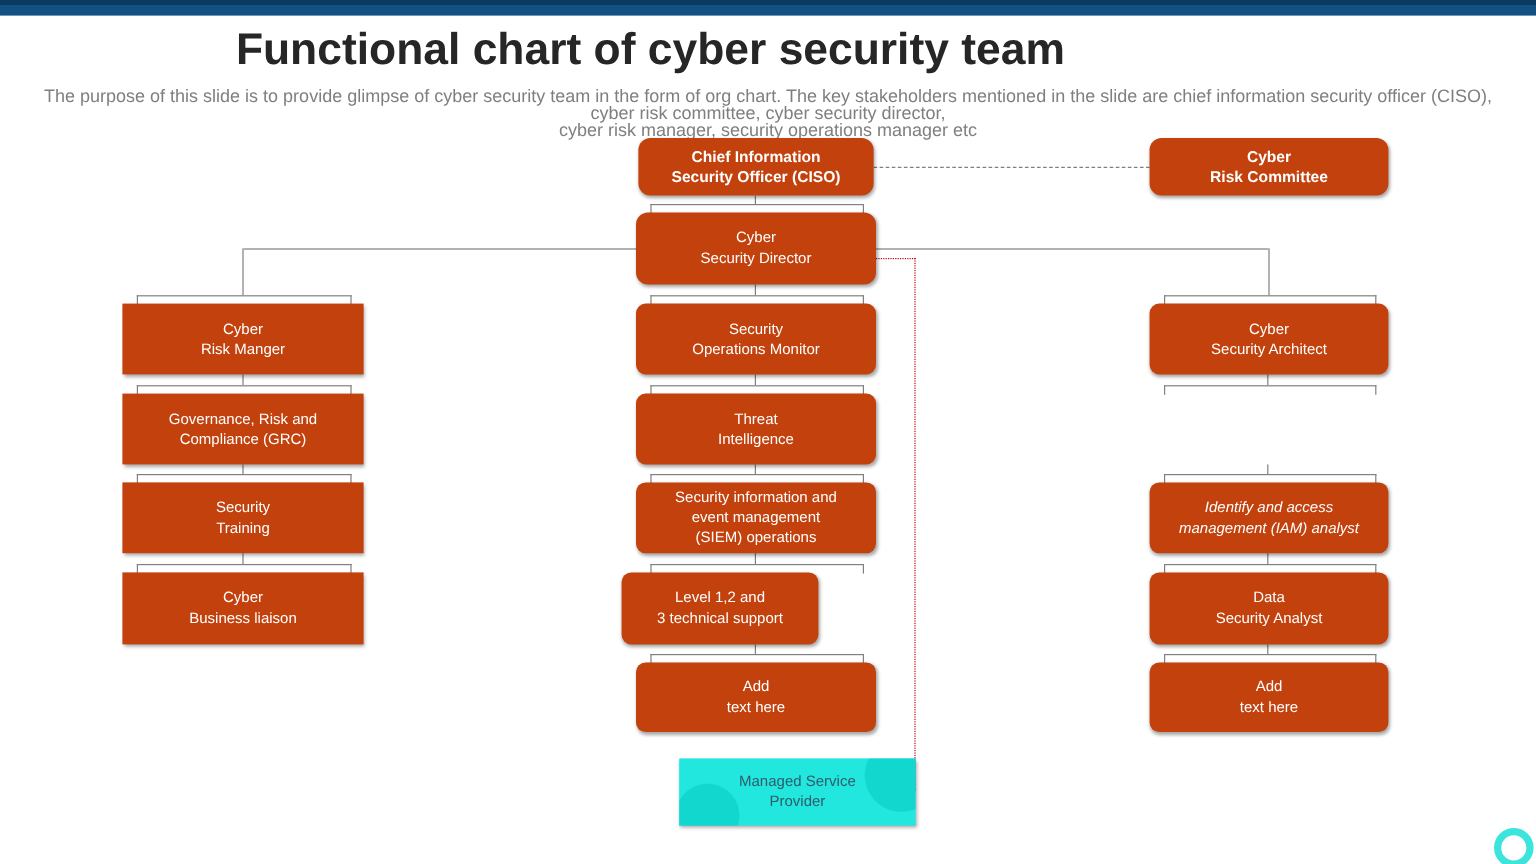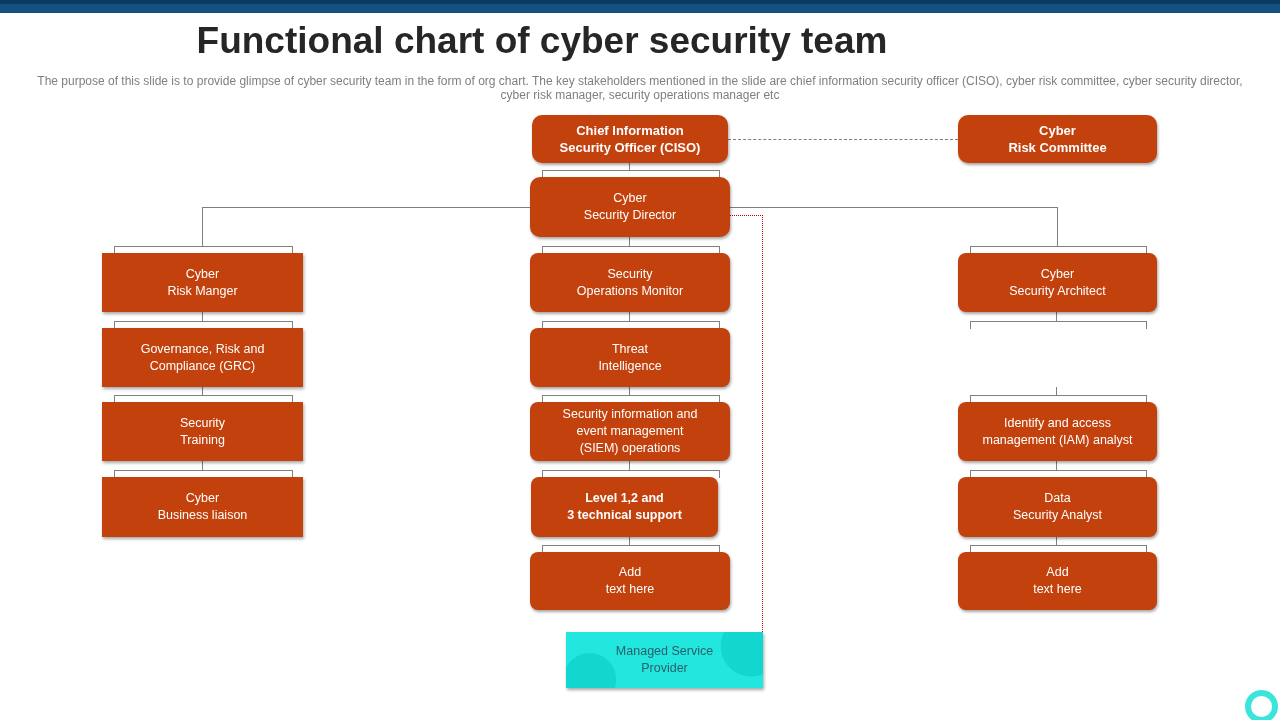--- a/index.html
+++ b/index.html
@@ -5,21 +5,21 @@
   html,body{margin:0;padding:0;background:#ffffff;font-family:"Liberation Sans",sans-serif;}
   #slide{position:relative;width:1280px;height:720px;background:#ffffff;overflow:hidden;}
 
   .top-bar{position:absolute;left:0;top:0;width:1280px;height:13px;
     background:linear-gradient(#0b3a60 0%,#0b3a60 30%,#125181 30%,#125181 100%);}
 
   .title{position:absolute;left:0;top:20px;width:1084px;text-align:center;
     font-size:37px;font-weight:700;color:#262626;letter-spacing:0px;}
 
   .subtitle{position:absolute;left:35px;top:74px;width:1210px;text-align:center;
-    font-size:12px;line-height:14px;color:#7f7f7f;white-space:pre-line;}
+    font-size:15px;line-height:14px;color:#7f7f7f;white-space:pre-line;}
 
   .footer{position:absolute;left:0;top:698px;width:1280px;text-align:center;
     font-size:11px;color:#808080;}
 
   .box{position:absolute;display:flex;align-items:center;justify-content:center;
     background:#c2410c;color:#ffffff;font-size:12.5px;line-height:17px;text-align:center;
     white-space:pre-line;z-index:2;box-shadow:1px 2px 3px rgba(0,0,0,0.35);}
   .rounded{border-radius:8px;}
   .rounded-lg{border-radius:10px;}
   .bold{font-weight:700;font-size:13px;}
@@ -110,28 +110,28 @@
   <div class="box" style="left:102px;top:477px;width:201px;height:60px;">Cyber
 Business liaison</div>
 
   <div class="box rounded" style="left:530px;top:253px;width:200px;height:59px;">Security
 Operations Monitor</div>
   <div class="box rounded" style="left:530px;top:328px;width:200px;height:59px;">Threat
 Intelligence</div>
   <div class="box rounded" style="left:530px;top:402px;width:200px;height:59px;">Security information and
 event management
 (SIEM) operations</div>
-  <div class="box rounded" style="left:531px;top:477px;width:187px;height:60px;font-weight:bold;">Level 1,2 and
+  <div class="box rounded" style="left:518px;top:477px;width:164px;height:60px;">Level 1,2 and
 3 technical support</div>
   <div class="box rounded" style="left:530px;top:552px;width:200px;height:58px;">Add
 text here</div>
 
   <div class="box rounded" style="left:958px;top:253px;width:199px;height:59px;">Cyber
 Security Architect</div>
-  <div class="box rounded" style="left:958px;top:402px;width:199px;height:59px;">Identify and access
+  <div class="box rounded" style="left:958px;top:402px;width:199px;height:59px;font-style:italic;">Identify and access
 management (IAM) analyst</div>
   <div class="box rounded" style="left:958px;top:477px;width:199px;height:60px;">Data
 Security Analyst</div>
   <div class="box rounded" style="left:958px;top:552px;width:199px;height:58px;">Add
 text here</div>
 
   <div class="box cyan" style="left:533px;top:632px;width:197px;height:56px;margin-left:33px;">Managed Service
 Provider</div>
 
 

